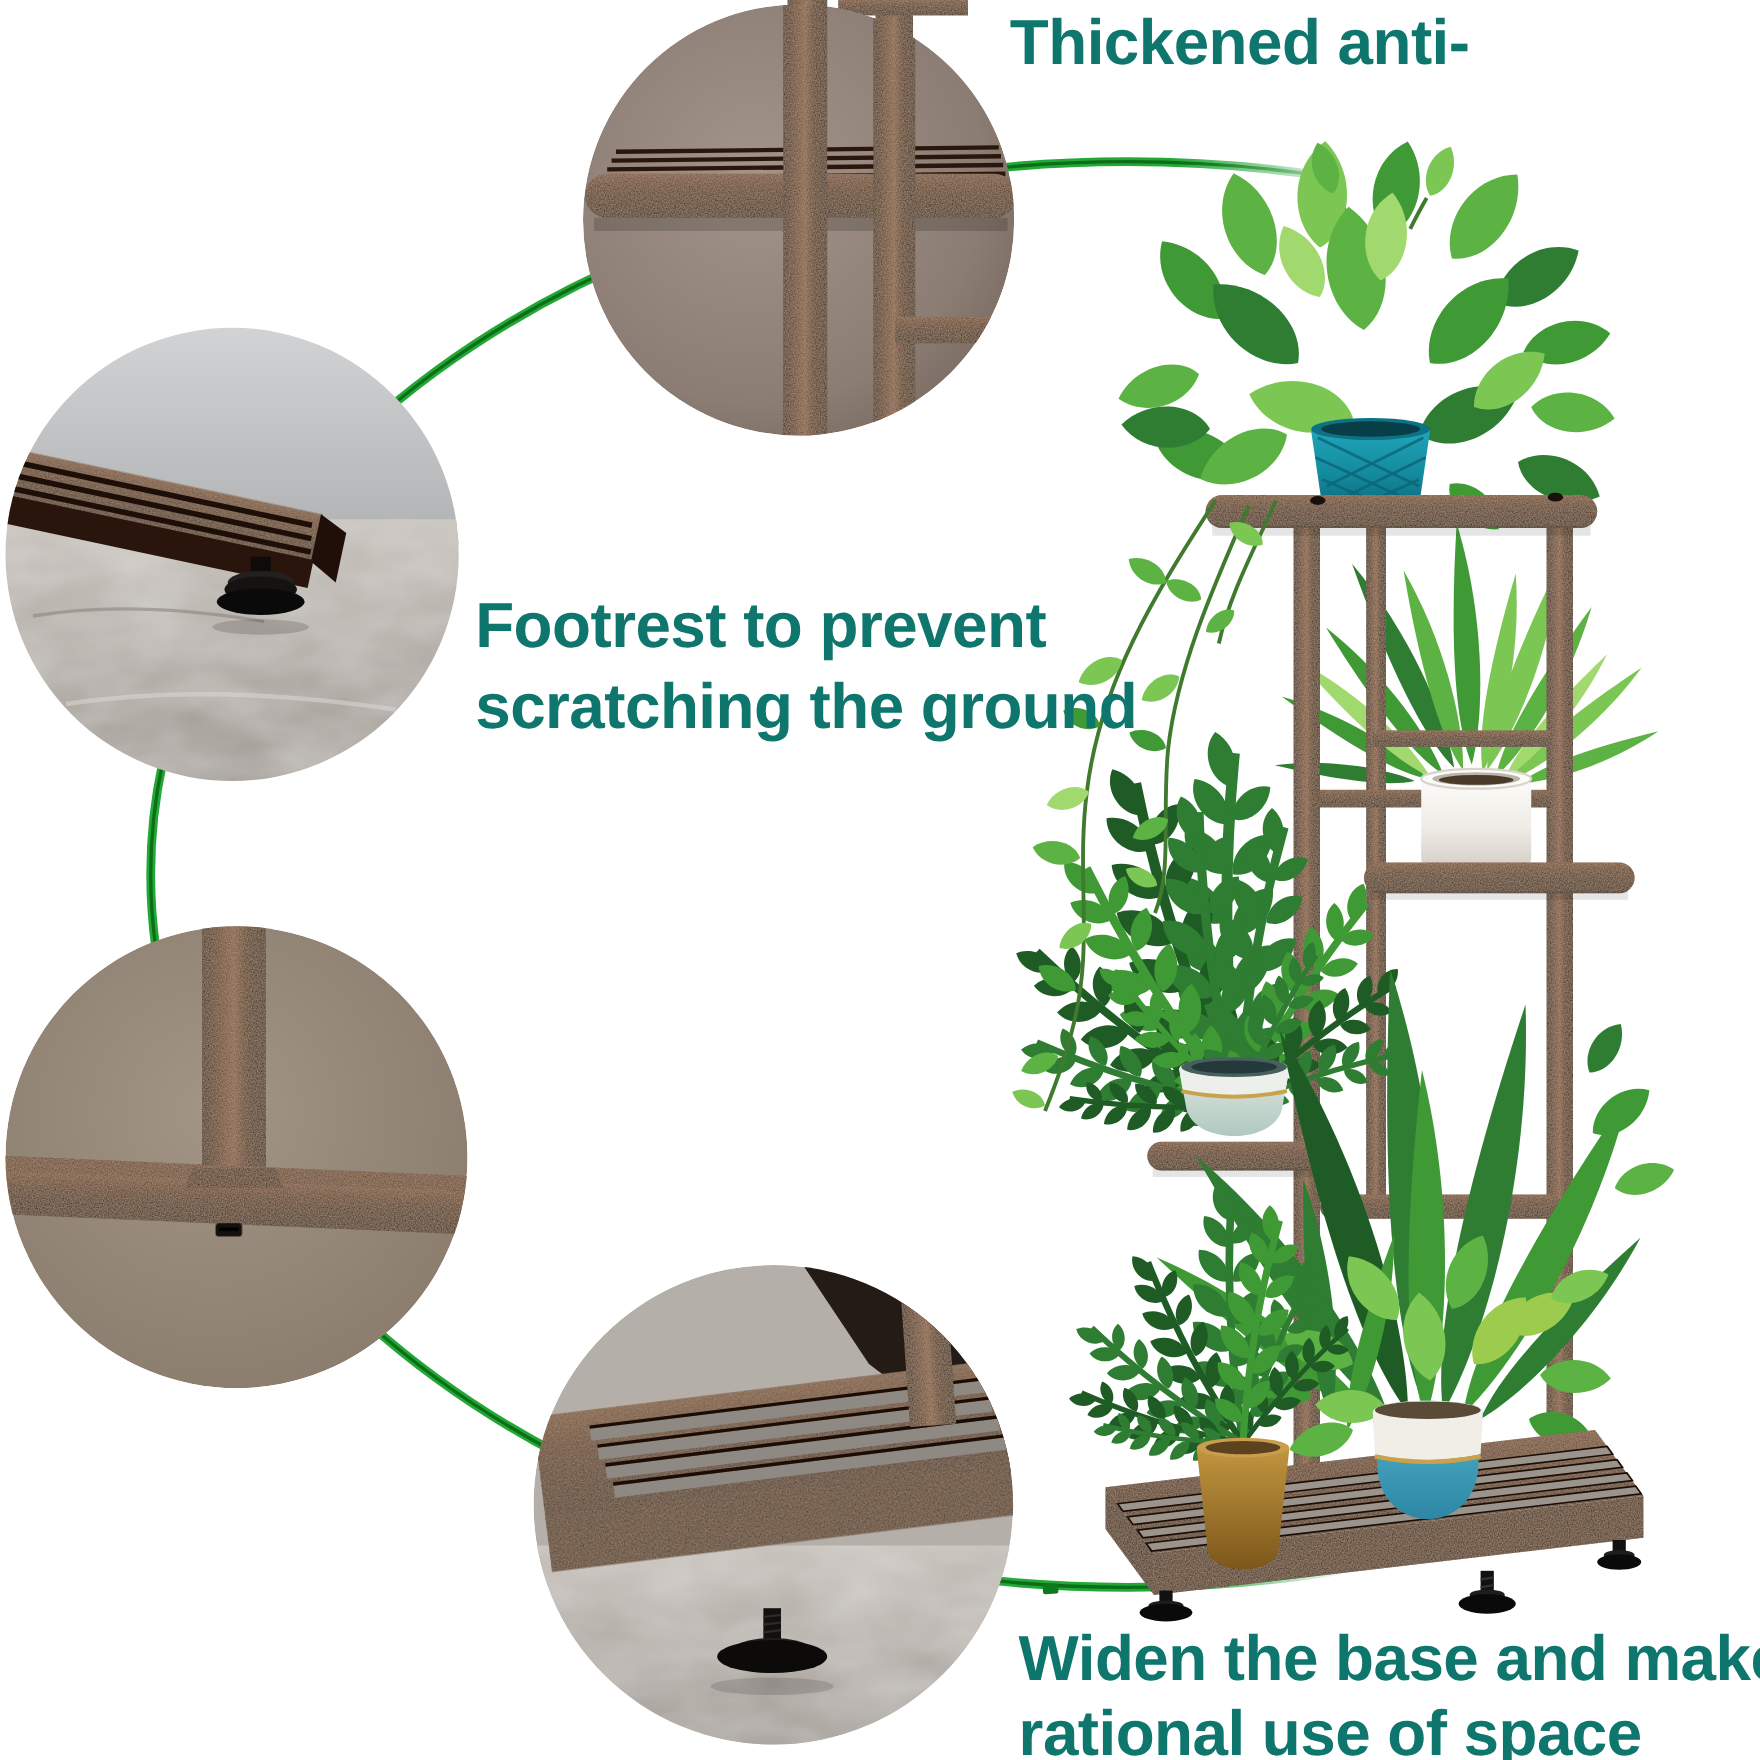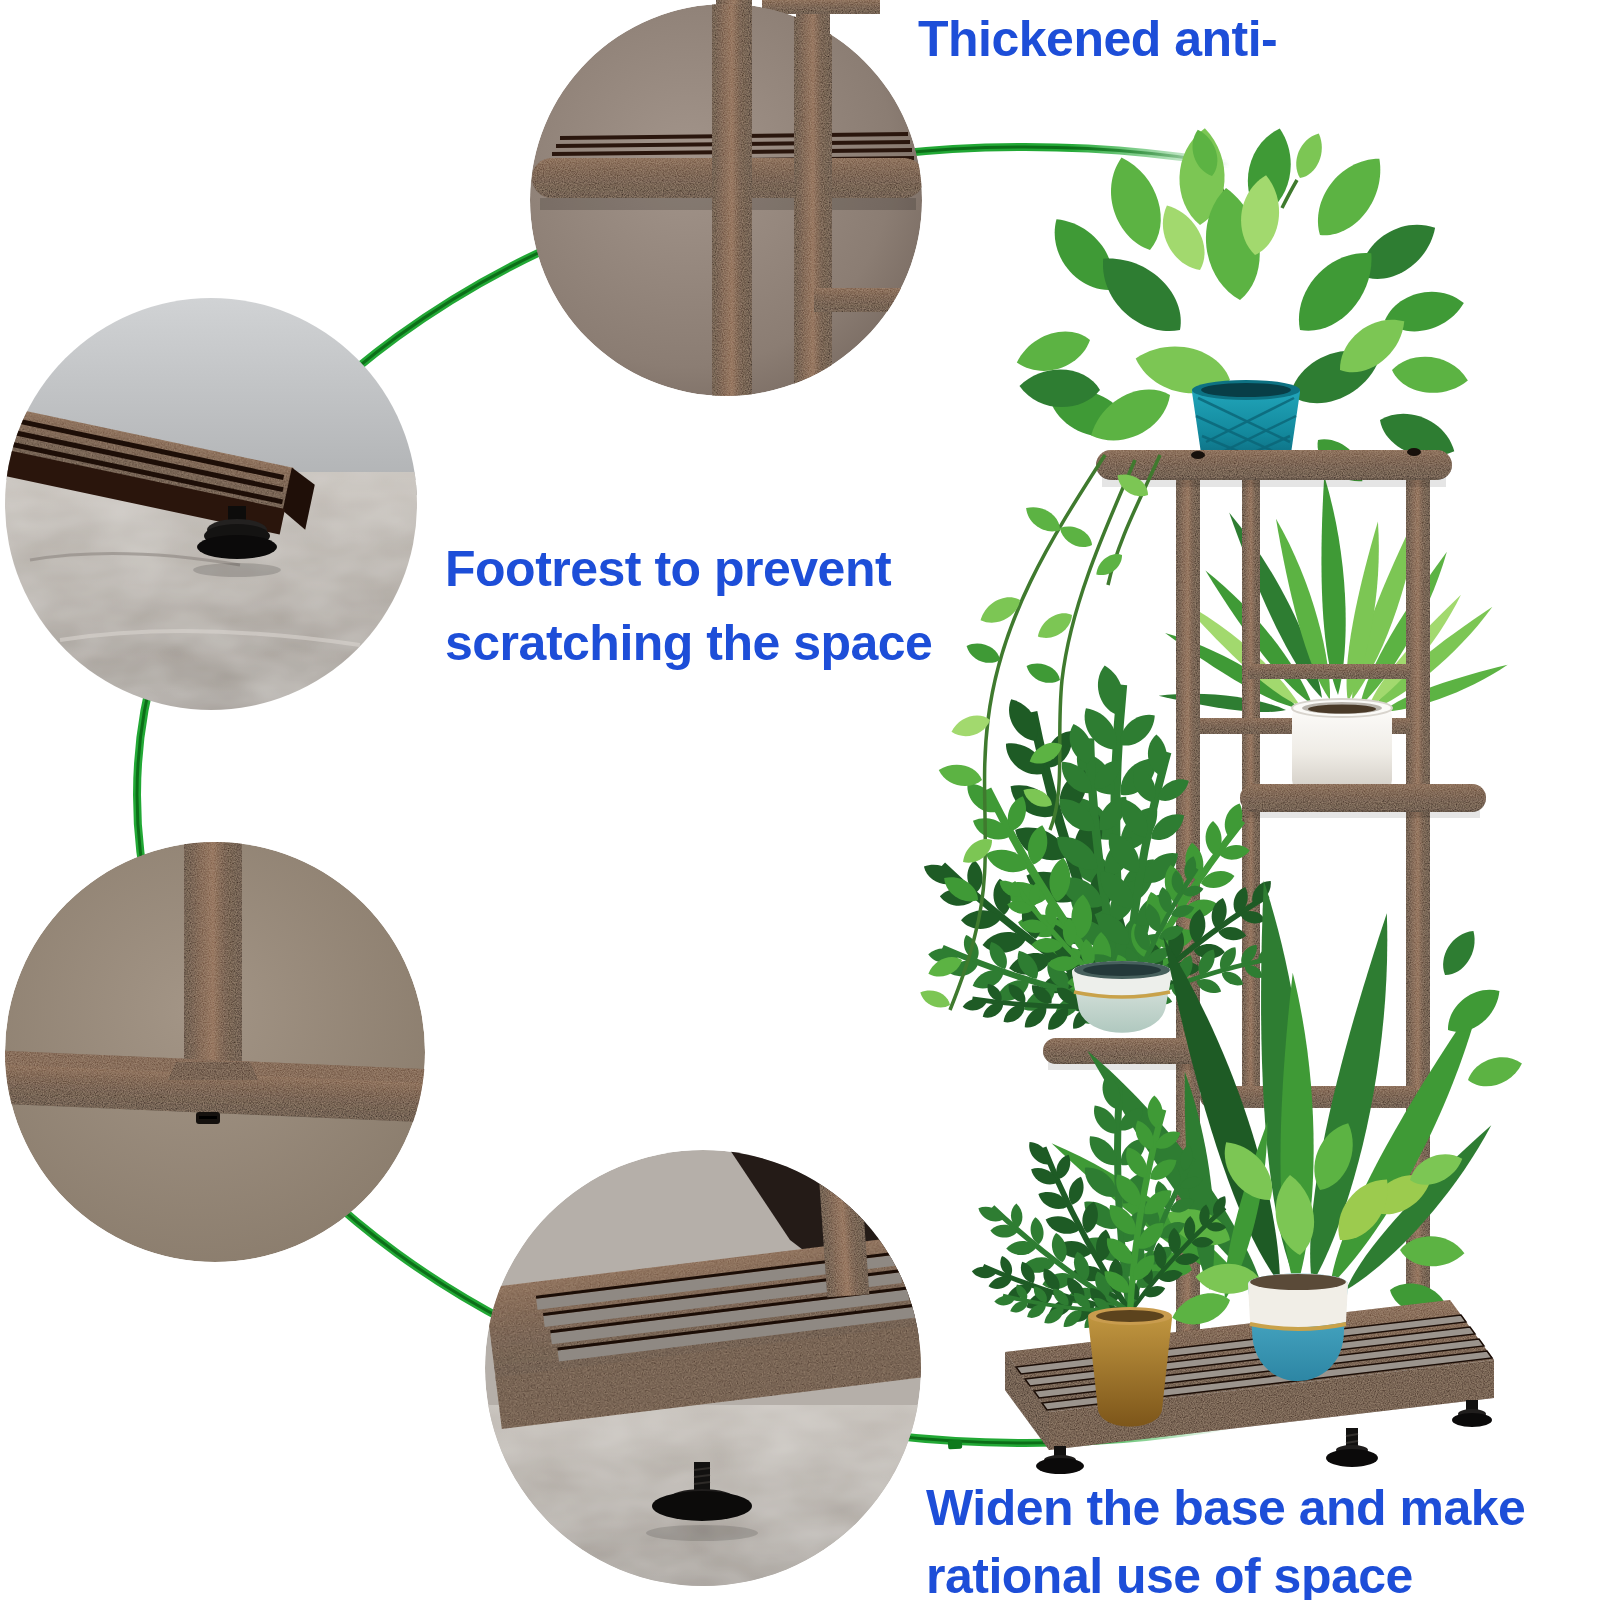--- a/index.html
+++ b/index.html
@@ -1,23 +1,23 @@
 <!DOCTYPE html>
 <html style="--page_bg: #ffffff; --text_black: #0b0b0b; --metal_dark: #1f0f08; --metal_mid: #4a2e1f; --metal_light: #8a5f47; --circle_taupe: #8b7d73; --wall_gray: #c3c5c7; --floor_marble: #aaa49e; --foot_black: #121110; --pot_teal: #13889c; --pot_white: #efece6; --pot_celadon: #c9d9d1; --pot_gold: #a87a2b; --pot_blue: #3f9fbd; --gold_stripe: #c9a24a; --leaf_dark: #1e5b25; --leaf_mid: #3f9a36; --leaf_light: #7cc654;"><head>
 <meta charset="utf-8">
 <style>
   html,body{margin:0;padding:0;background:#fff;}
   .stage{position:relative;width:1600px;height:1600px;background:var(--page_bg,#fff);overflow:hidden;
          font-family:"Liberation Sans",sans-serif;}
   .stage svg{position:absolute;left:0;top:0;}
-  .caption{position:absolute;font-weight:700;font-size:50px;line-height:74px;color:#1d4ed8;
+  .caption{position:absolute;font-weight:700;font-size:58px;line-height:74px;color:#0f766e;
            letter-spacing:-0.5px;}
   .caption span{display:block;white-space:nowrap;}
   #cap-pipe{left:918px;top:2px;}
-  #cap-footrest{left:445px;top:532px;}
+  #cap-footrest{left:432px;top:532px;}
   #cap-screw{left:435px;top:906px;}
   #cap-base{left:926px;top:1474px;line-height:68px;}
   .pipeV{fill:url(#gPipeV);} .barH{fill:url(#gBarH);}
   .stem{stroke:currentColor;stroke-width:4;fill:none;}
   .vstem{stroke:#3f7a2e;stroke-width:3.5;fill:none;}
   .c1{color:#1e5b25}.c2{color:#2e7d32}.c3{color:#3f9a36}.c4{color:#5cb343}
   .c5{color:#7cc654}.c6{color:#a2d96e}.cy{color:#9ccb4e}
   .leafuse{fill:currentColor;}
 </style>
 </head>
@@ -467,19 +467,19 @@
       <use href="#lf" class="leafuse c4" transform="translate(1122,555) rotate(150) scale(0.8)"></use>
     </g>
   </g>
 </svg>
 
   <div class="caption" id="cap-pipe">
     <span>Thickened anti-</span>
   </div>
   <div class="caption" id="cap-footrest">
     <span>Footrest to prevent</span>
-    <span>scratching the space</span>
+    <span>scratching the ground</span>
   </div>
   <div class="caption" id="cap-base">
     <span>Widen the base and make</span>
     <span>rational use of space</span>
   </div>
 </div>
 
 </body></html>

